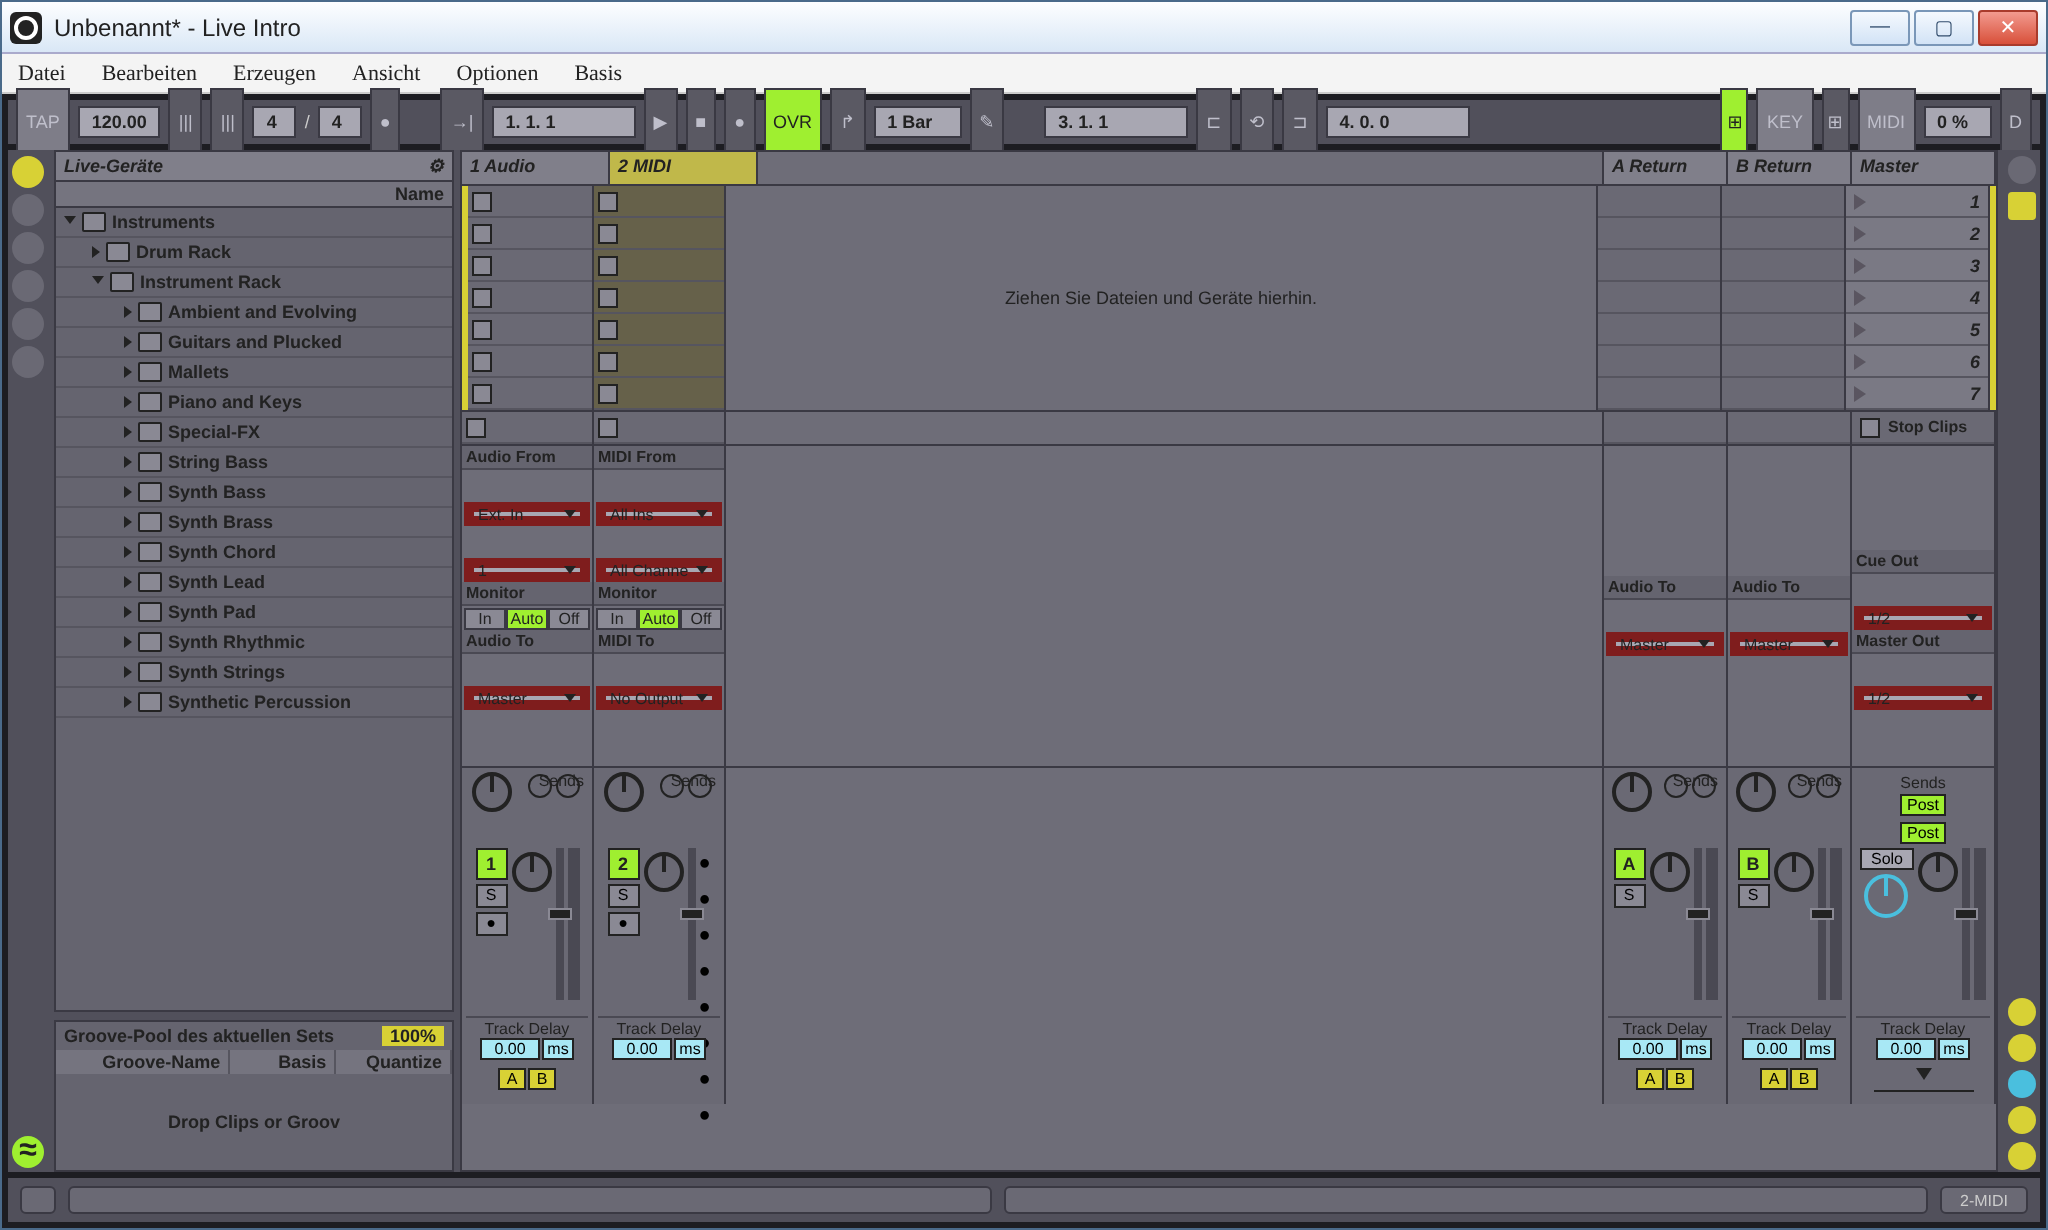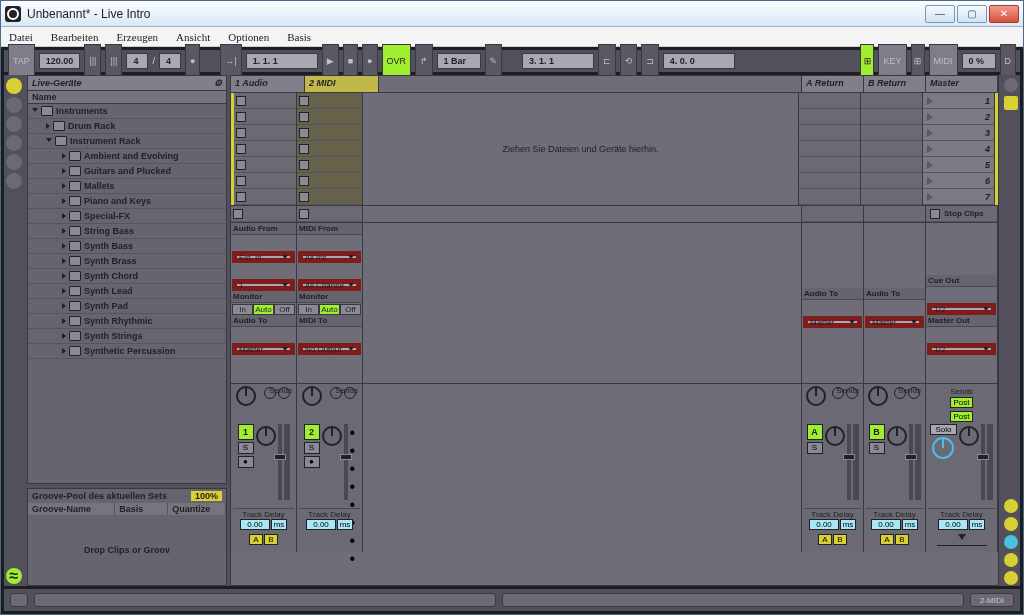--- a/index.html
+++ b/index.html
@@ -33,33 +33,33 @@
 
 
 .main { flex: 1; display: flex; background: #51505b; margin-top: 3px; gap: 3px; overflow: hidden; }
 
 
 .iconbar { width: 20px; background: #51505b; display: flex; flex-direction: column; gap: 2px; padding-top: 2px; }
 .iconbar .ib { width: 16px; height: 16px; background: #6a6974; border-radius: 8px; margin: 1px auto 0; }
 .iconbar .ib.active { background: #d8d135; }
 
 
-.browser { width: 200px; display: flex; flex-direction: column; gap: 4px; }
+.browser { width: 200px; display: flex; flex-direction: column; gap: 4px; text-align: right; }
 .panel { background: #65646f; border: 1px solid #3a3943; display: flex; flex-direction: column; font-size: 9px; color: #b8b7c2; }
 .panel-head { background: #807f8a; color: #222; font-style: italic; font-weight: bold; padding: 2px 4px; display: flex; justify-content: space-between; border-bottom:1px solid #3a3943; }
 .panel-sub { background: #75747f; color: #222; font-weight: bold; padding: 1px 4px; border-bottom:1px solid #3a3943; }
 .tree { flex: 1; overflow: hidden; }
 .treerow { display: flex; align-items: center; height: 15px; border-bottom: 1px solid #56555f; padding-left: 4px; gap: 3px; color:#222; font-weight:bold; font-size:9px; }
 .tri { width: 0; height: 0; border-left: 4px solid #222; border-top: 3px solid transparent; border-bottom: 3px solid transparent; }
 .tri.open { border-left: 3px solid transparent; border-right: 3px solid transparent; border-top: 4px solid #222; }
 .fold { width: 12px; height: 10px; background: #8a8994; border:1px solid #222; border-radius:1px; }
 .indent1 { padding-left: 18px; }
 .indent2 { padding-left: 34px; }
 
-.groove-panel { height: 98px; }
+.groove-panel { height: 76px; }
 .gp-head { display:flex; justify-content:space-between; align-items:center; padding:2px 4px; background:#65646f; font-size:9px; color:#222; font-weight:bold; }
 .gp-pct { background: #d8d135; padding: 0 4px; color: #222; }
 .gp-cols { display:flex; background:#75747f; font-size:9px; color:#222; font-weight:bold; }
 .gp-cols span { padding:1px 4px; border-right:1px solid #56555f; }
 .gp-body { flex:1; display:flex; align-items:center; justify-content:center; color:#222; font-weight:bold; font-size:9px; }
 
 
 .session { flex: 1; display: flex; flex-direction: column; background: #6e6d78; border:1px solid #3a3943; position:relative; overflow:hidden; }
 
 

